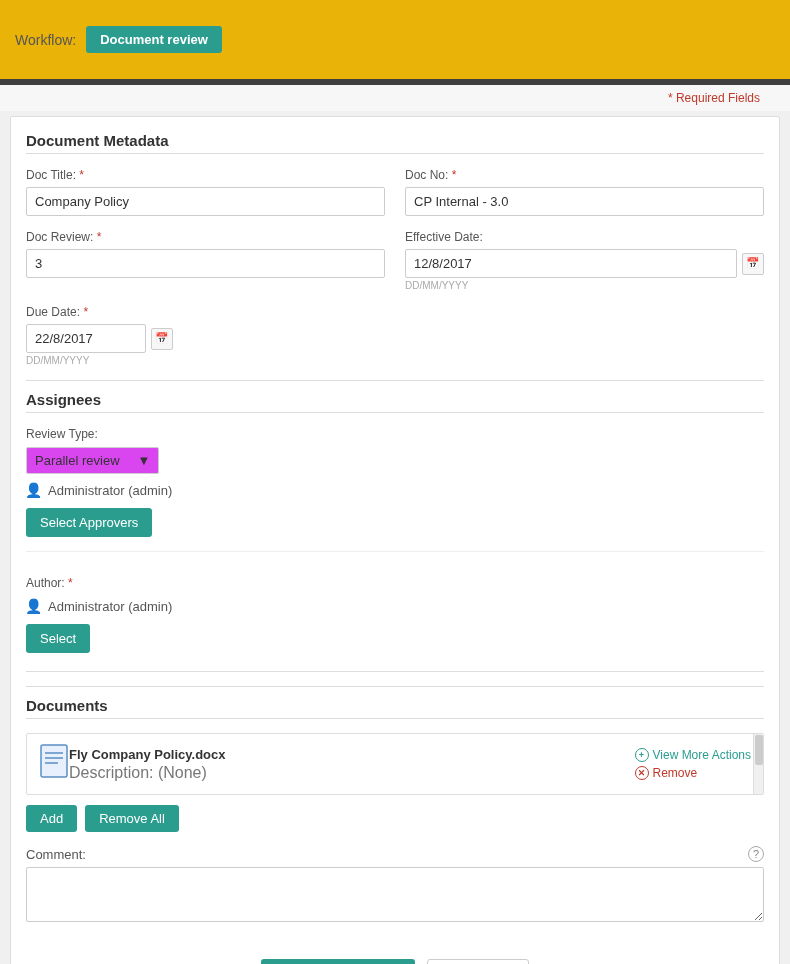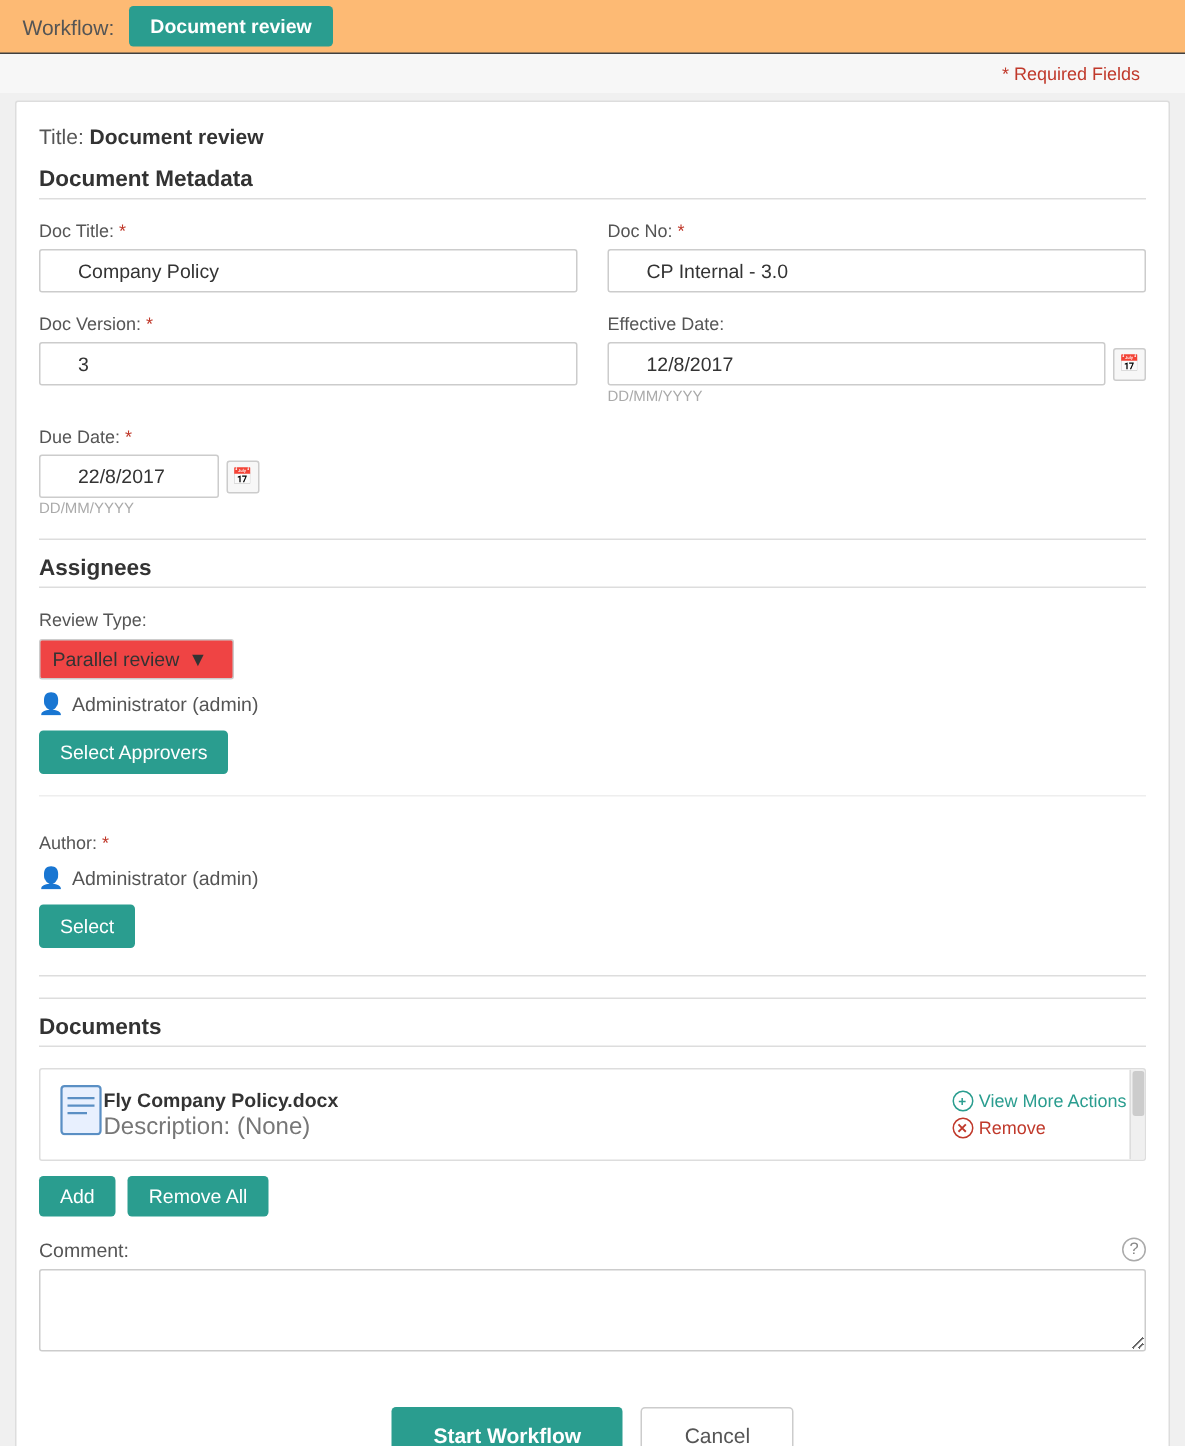--- a/index.html
+++ b/index.html
@@ -5,23 +5,23 @@
     * { box-sizing: border-box; margin: 0; padding: 0; }
     body {
       font-family: Arial, sans-serif;
       font-size: 13px;
       background: #f0f0f0;
       color: #333;
     }
     .header-bar {
       display: flex;
       align-items: center;
-      padding: 4px 15px;
-      background: #fdba74;
-      border-bottom: 1px solid #404040;
+      padding: 26px 15px;
+      background: #eab308;
+      border-bottom: 6px solid #404040;
     }
     .workflow-label {
       font-size: 14px;
       color: #555;
       margin-right: 10px;
     }
     .workflow-badge {
       background: #2a9d8f;
       color: #fff;
       padding: 6px 14px;
@@ -76,21 +76,21 @@
       font-size: 12px;
       color: #555;
       margin-bottom: 5px;
     }
     .form-label .req {
       color: #c0392b;
     }
     .form-input {
       border: 1px solid #ccc;
       border-radius: 2px;
-      padding: 6px 25px;
+      padding: 6px 8px;
       font-size: 13px;
       color: #333;
       outline: none;
       width: 100%;
     }
     .date-wrapper {
       display: flex;
       align-items: center;
       gap: 5px;
     }
@@ -121,23 +121,23 @@
     .review-type-label {
       font-size: 12px;
       color: #555;
       margin-bottom: 6px;
     }
     .select-wrapper {
       display: inline-flex;
       align-items: center;
       border: 1px solid #ccc;
       border-radius: 2px;
-      background: #ef4444;
+      background: #d946ef;
       padding: 5px 8px;
-      gap: 6px;
+      gap: 18px;
       cursor: pointer;
       min-width: 130px;
     }
     .select-wrapper span {
       font-size: 13px;
       color: #333;
     }
     .select-arrow {
       font-size: 10px;
       color: #555;
@@ -358,24 +358,20 @@
   <span class="workflow-badge">Document review</span>
 </div>
 
 <div class="required-note">
   <span>*</span>
   <span> Required Fields</span>
 </div>
 
 <div class="main-card">
 
-  <div class="card-title">
-    <span>Title:</span>
-    <strong>Document review</strong>
-  </div>
 
   <div class="section-header">Document Metadata</div>
 
   <div class="form-row">
     <div class="form-group">
       <label class="form-label">
         <span>Doc Title:</span> <span class="req">*</span>
       </label>
       <input class="form-input" type="text" value="Company Policy" style="">
     </div>
@@ -383,21 +379,21 @@
       <label class="form-label">
         <span>Doc No:</span> <span class="req">*</span>
       </label>
       <input class="form-input" type="text" value="CP Internal - 3.0" style="">
     </div>
   </div>
 
   <div class="form-row">
     <div class="form-group">
       <label class="form-label">
-        <span>Doc Version:</span> <span class="req">*</span>
+        <span>Doc Review:</span> <span class="req">*</span>
       </label>
       <input class="form-input" type="text" value="3" style="">
     </div>
     <div class="form-group">
       <label class="form-label">Effective Date:</label>
       <div class="date-wrapper">
         <input class="form-input" type="text" value="12/8/2017" style="">
         <div class="date-icon">📅</div>
       </div>
       <div class="date-hint">DD/MM/YYYY</div>

